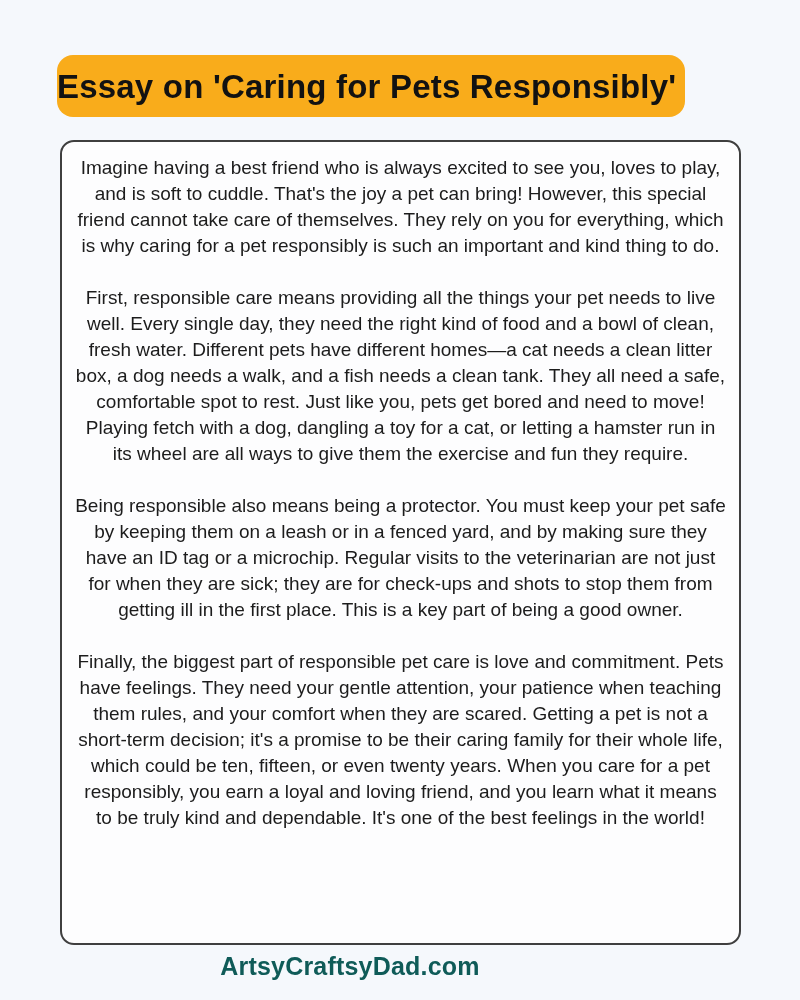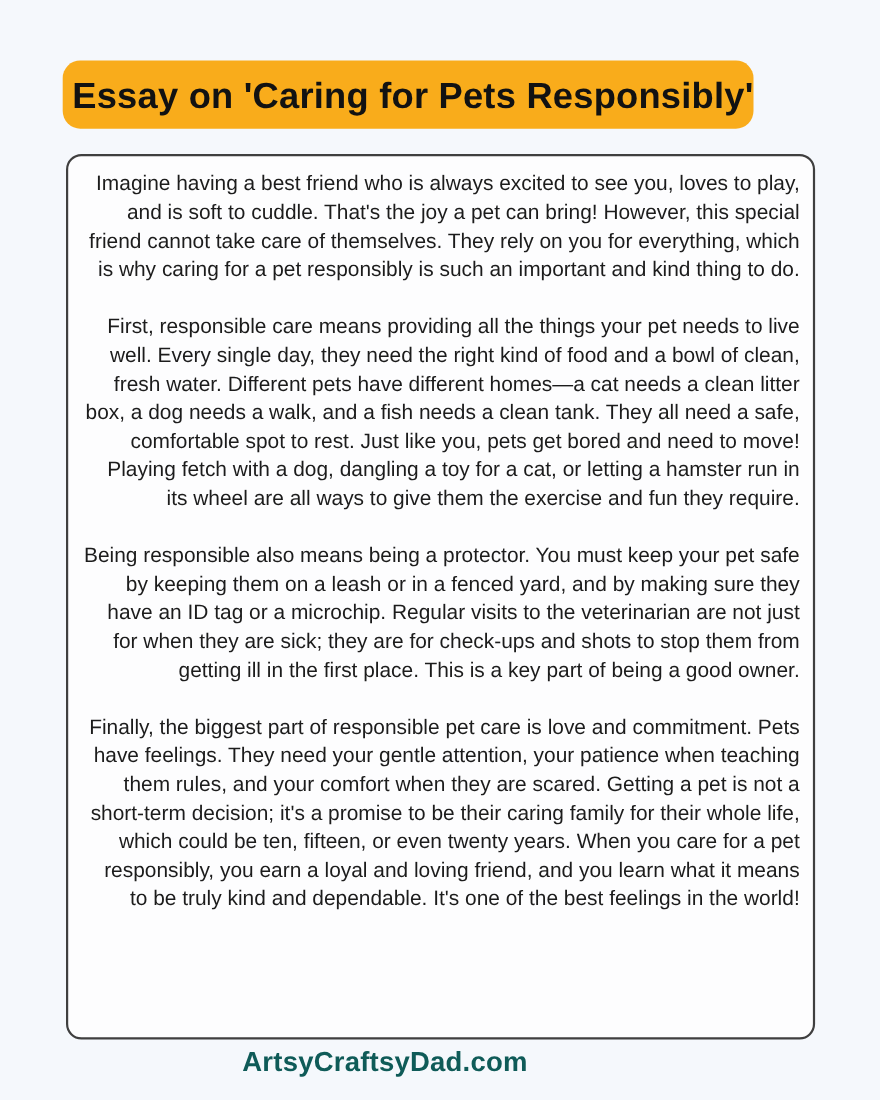--- a/index.html
+++ b/index.html
@@ -22,21 +22,21 @@
   .banner {
     position: absolute;
     left: 57px;
     top: 55px;
     width: 628px;
     height: 62px;
     background: #f9ac1b;
     border-radius: 16px;
     display: flex;
     align-items: center;
-    justify-content: flex-end;
+    justify-content: flex-start;
   }
   .banner h1 {
     margin: 0;
     font-size: 33px;
     line-height: 1;
     font-weight: 800;
     color: #121212;
     letter-spacing: 0.2px;
     white-space: nowrap;
   }
@@ -51,21 +51,21 @@
     border: 2px solid #3f3f3f;
     border-radius: 14px;
     padding: 13px 12px;
     overflow: hidden;
   }
   .essay p {
     margin: 0 0 26px 0;
     font-size: 19px;
     line-height: 26px;
     color: #1c1c1c;
-    text-align: right;
+    text-align: center;
   }
   .essay p:last-child {
     margin-bottom: 0;
   }
   .footer {
     position: absolute;
     left: 0;
     top: 952px;
     width: 700px;
     text-align: center;

